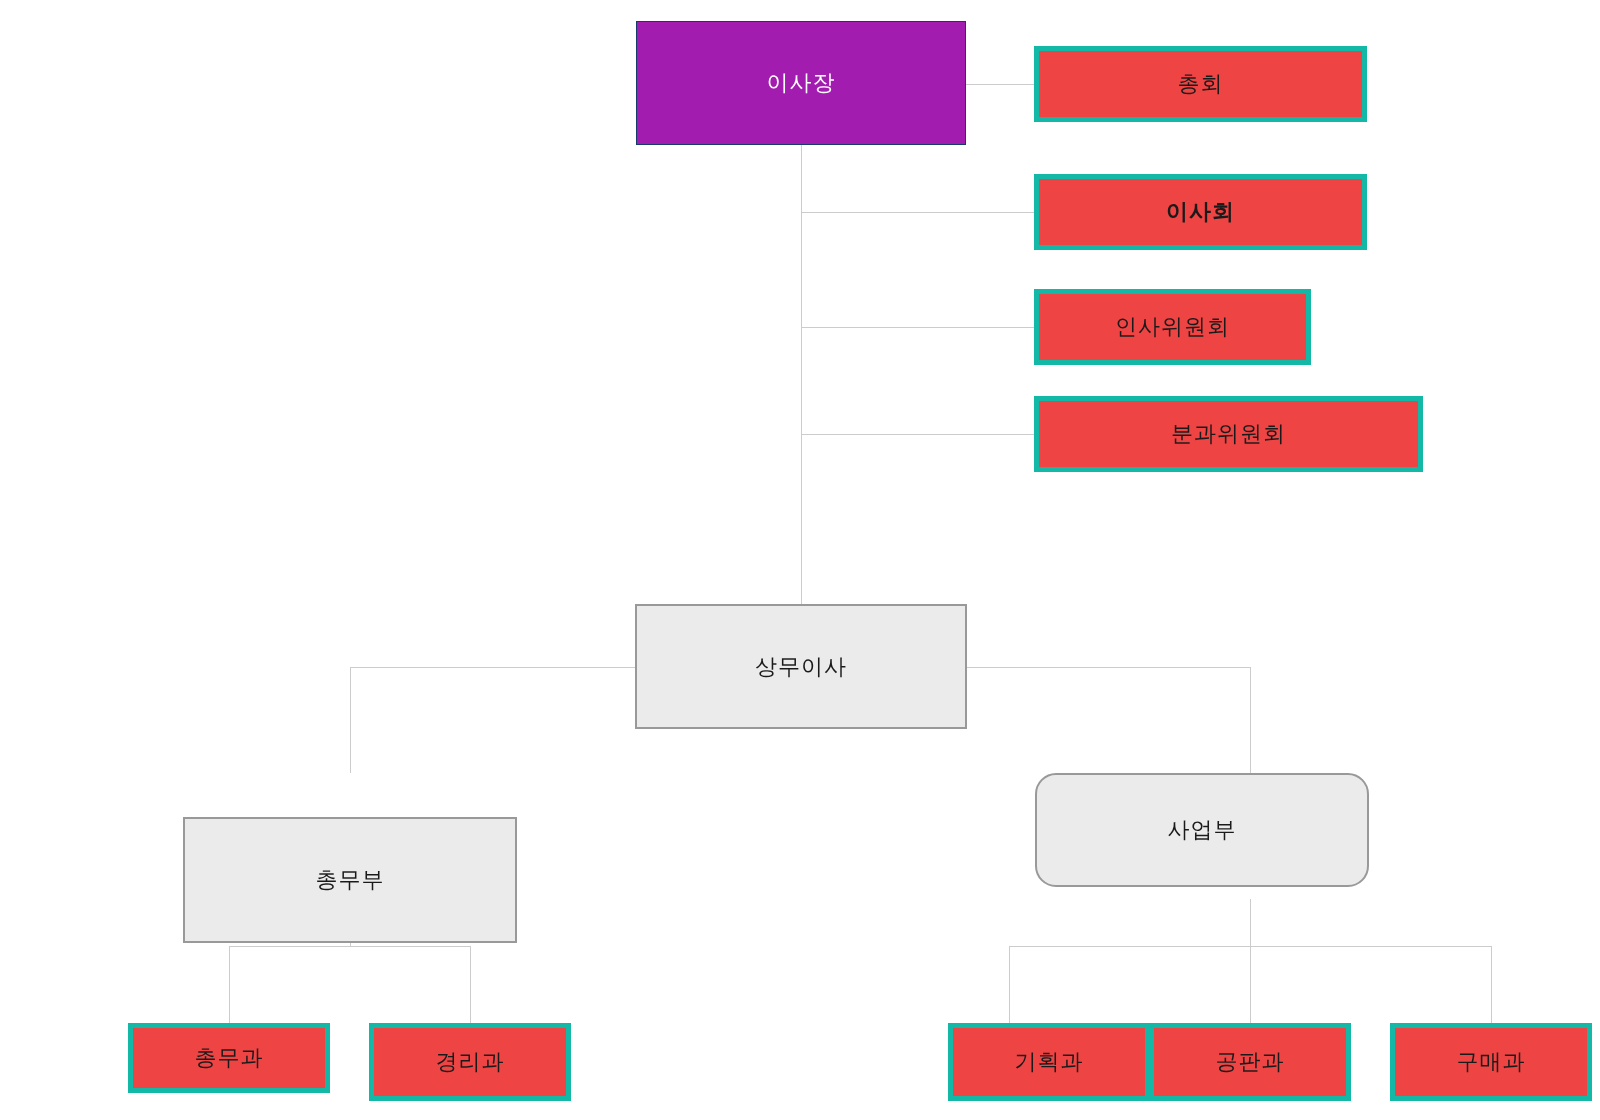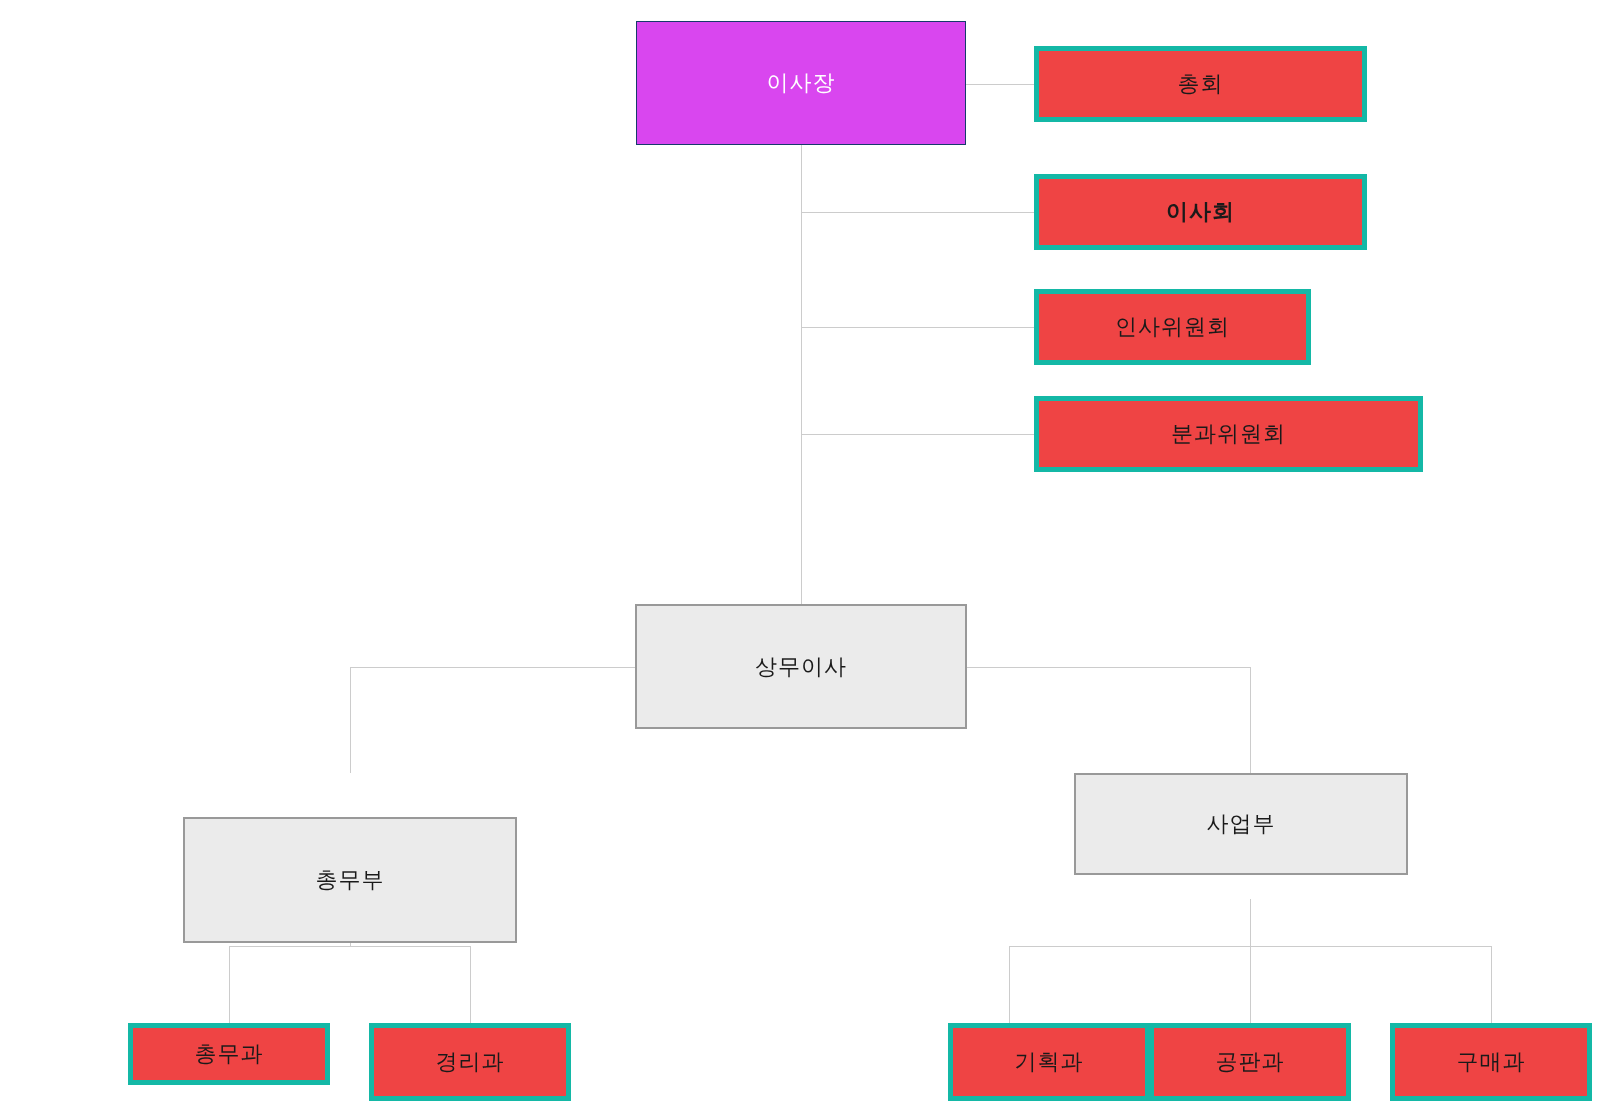--- a/index.html
+++ b/index.html
@@ -20,21 +20,21 @@
     display: flex;
     align-items: center;
     justify-content: center;
     box-sizing: border-box;
     font-size: 22px;
     letter-spacing: 1px;
     color: #1a1a1a;
     text-align: center;
   }
   .node--primary {
-    background: #d946ef;
+    background: #a21caf;
     border: 1px solid #163a6b;
     color: #ffffff;
   }
   .node--dept {
     background: #ebebeb;
     border: 2px solid #999999;
   }
   .node--leaf {
     background: #ef4444;
     border: 5px solid #14b8a6;
@@ -45,22 +45,22 @@
   }
 
   
   #n-chairman            { left: 636px;  top: 21px;   width: 330px; height: 124px; }
   #n-general-meeting     { left: 1034px; top: 46px;   width: 333px; height: 76px; }
   #n-board               { left: 1034px; top: 174px;  width: 333px; height: 76px; font-weight: bold; }
   #n-personnel-committee { left: 1034px; top: 289px;  width: 277px; height: 76px; }
   #n-subcommittee        { left: 1034px; top: 396px;  width: 389px; height: 76px; }
   #n-managing-director   { left: 635px;  top: 604px;  width: 332px; height: 125px; }
   #n-general-affairs-dept{ left: 183px;  top: 773px;  width: 334px; height: 126px; margin-top: 44px; }
-  #n-business-dept       { left: 1074px; top: 773px;  width: 334px; height: 102px; }
-  #n-general-affairs-sec { left: 128px;  top: 1023px; width: 202px; height: 62px; }
+  #n-business-dept       { left: 1035px; top: 773px;  width: 334px; height: 114px; border-radius: 21px; }
+  #n-general-affairs-sec { left: 128px;  top: 1023px; width: 202px; height: 70px; }
   #n-accounting-sec      { left: 369px;  top: 1023px; width: 202px; height: 78px; }
   #n-planning-sec        { left: 908px;  top: 1023px; width: 202px; height: 78px; margin-left: 40px; }
   #n-sales-sec           { left: 1149px; top: 1023px; width: 202px; height: 78px; }
   #n-purchasing-sec      { left: 1390px; top: 1023px; width: 202px; height: 78px; }
 
   
   #c-chairman-meeting    { left: 966px;  top: 84px;  width: 68px;  height: 1px; }
   #c-trunk               { left: 801px;  top: 145px; width: 1px;   height: 459px; }
   #c-branch-board        { left: 801px;  top: 212px; width: 233px; height: 1px; }
   #c-branch-personnel    { left: 801px;  top: 327px; width: 233px; height: 1px; }

